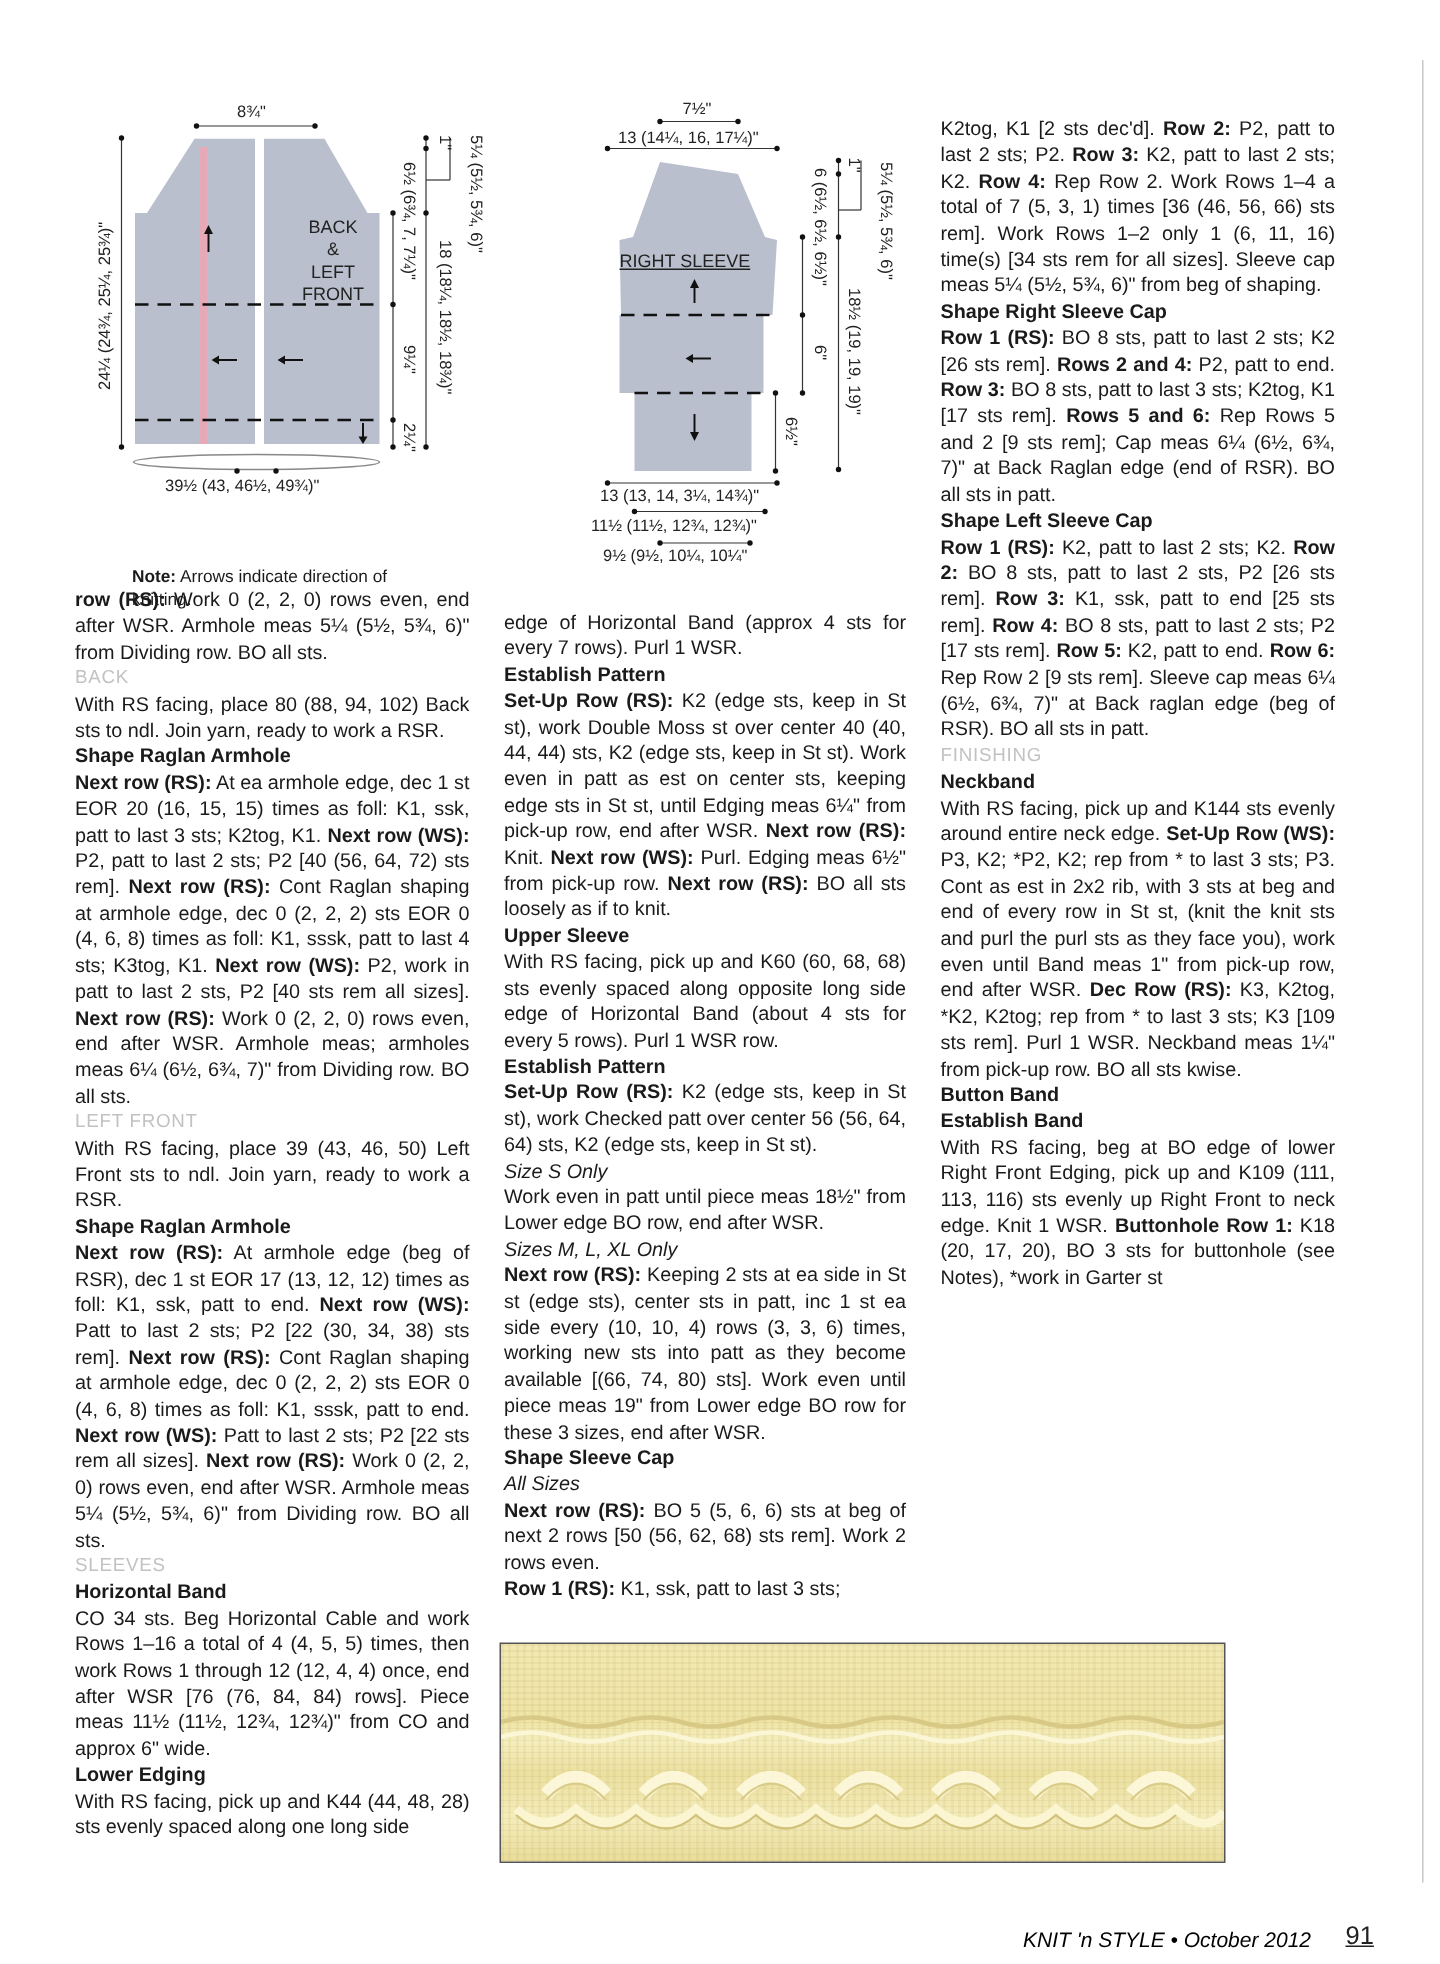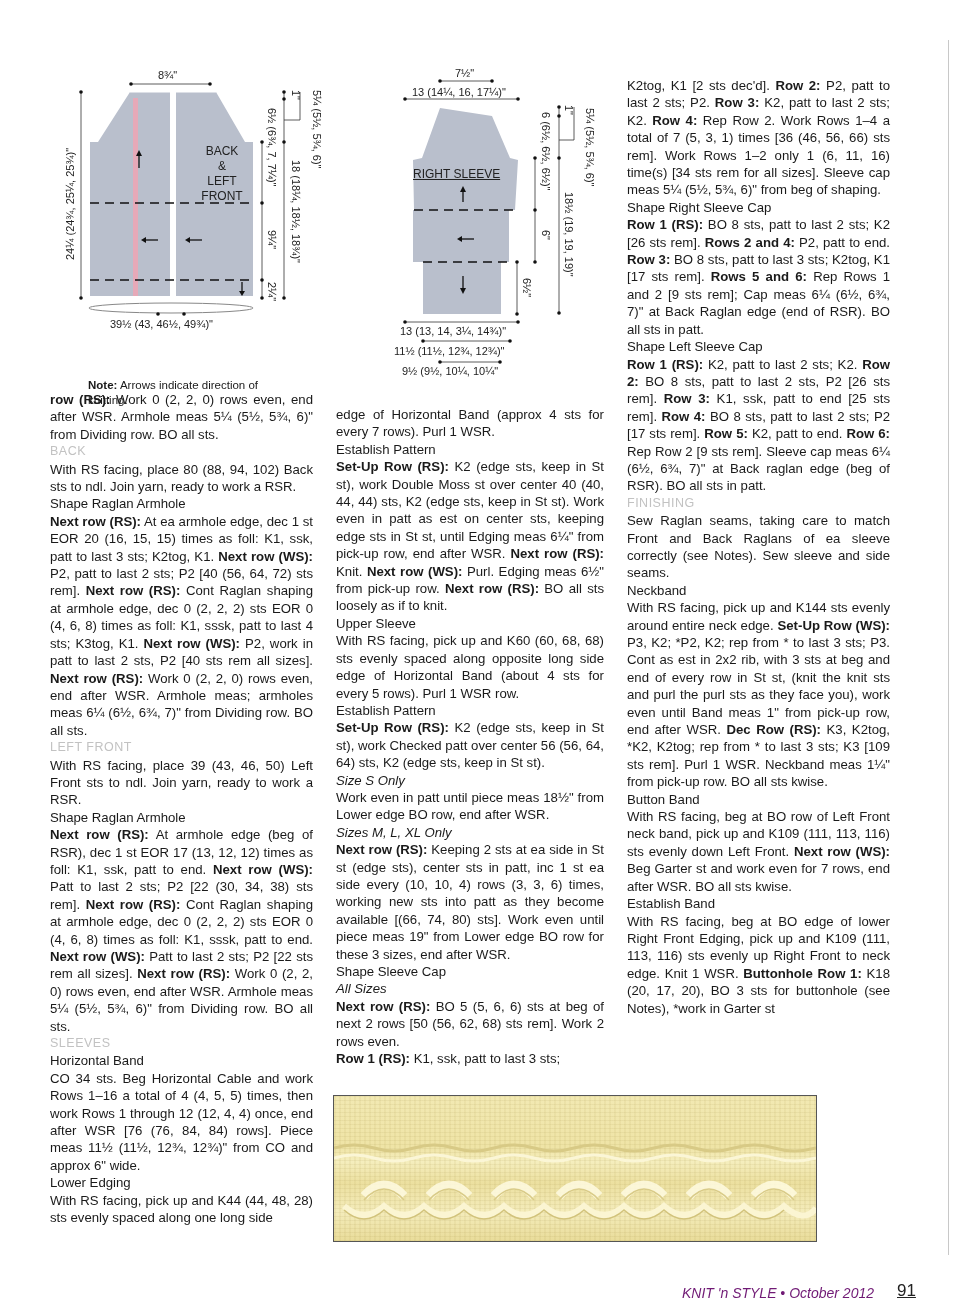--- a/index.html
+++ b/index.html
@@ -1,38 +1,38 @@
 <!DOCTYPE html>
 <html><head>
 <meta charset="utf-8">
 <style>
   html, body { margin: 0; padding: 0; background: #fff; }
   body { width: 960px; height: 1309px; position: relative; overflow: hidden; font-family: "Liberation Sans", sans-serif; color: #1a1a1a; }
   .page-frame { position: absolute; left: 36px; top: 40px; width: 912px; height: 1215px; border-right: 1px solid #c8c8c8; }
   .col { position: absolute; font-size: 13.2px; line-height: 17.4px; text-align: justify; }
   .col p { margin: 0; }
-  .col .h { font-weight: normal; margin: 0; }
+  .col .h { font-weight: bold; margin: 0; }
   .col .sec { color: #c2c2c2; letter-spacing: 0.5px; margin: 0; font-size: 12.5px; }
   .col .it { font-style: italic; margin: 0; }
   .col b { font-weight: bold; }
   #col1 { left: 50px; top: 391px; width: 263px; }
   #col2 { left: 336px; top: 406px; width: 268px; }
   #col3 { left: 627px; top: 77px; width: 263px; }
   .diagram { position: absolute; }
   .dtext { position: absolute; font-size: 11px; color: #222; white-space: nowrap; }
   .vtext { position: absolute; font-size: 11px; color: #222; white-space: nowrap; transform-origin: left top; }
   .note { position: absolute; left: 88px; top: 346px; font-size: 11.5px; line-height: 15px; width: 190px; margin-top: 32px; }
   .photo { position: absolute; left: 333px; top: 1095px; width: 482px; height: 145px; border: 1px solid #555; overflow: hidden;
     background:
       repeating-linear-gradient(90deg, rgba(180,160,80,0.10) 0 2px, rgba(255,255,230,0.0) 2px 5px),
       repeating-linear-gradient(0deg, rgba(160,140,70,0.10) 0 1px, rgba(255,255,230,0.0) 1px 4px),
       linear-gradient(180deg, #f2e9b3 0%, #efe4a6 35%, #f5eebe 45%, #ece0a0 60%, #f4ecbb 80%, #e9dc9a 100%);
   }
   .photo svg { position: absolute; left: 0; top: 0; }
-  .footer { position: absolute; left: 682px; top: 1285px; font-size: 14px; font-style: italic; color: #701a75; }
+  .footer { position: absolute; left: 682px; top: 1285px; font-size: 14px; font-style: italic; color: #000000; }
   .pagenum { position: absolute; left: 897px; top: 1281px; font-size: 17px; color: #222; text-decoration: underline; }
 </style>
 </head>
 <body>
 
 <div class="page-frame"></div>
 
 <div class="diagram" style="left:40px;top:50px;width:300px;height:300px;">
   <svg width="300" height="300">
     <polygon points="90,42 130,42 130,246 50,246 50,92 58,92" fill="#b9bfcc"></polygon>
@@ -206,36 +206,32 @@
   <p><b>Next row (RS):</b><span> BO 5 (5, 6, 6) sts at beg of next 2 rows [50 (56, 62, 68) sts rem]. Work 2 rows even.</span></p>
   <p><b>Row 1 (RS):</b><span> K1, ssk, patt to last 3 sts;</span></p>
 </div>
 
 <div class="col" id="col3">
   <p>
     <span>K2tog, K1 [2 sts dec'd]. </span><b>Row 2:</b><span> P2, patt to last 2 sts; P2. </span><b>Row 3:</b><span> K2, patt to last 2 sts; K2. </span><b>Row 4:</b><span> Rep Row 2. Work Rows 1–4 a total of 7 (5, 3, 1) times [36 (46, 56, 66) sts rem]. Work Rows 1–2 only 1 (6, 11, 16) time(s) [34 sts rem for all sizes]. Sleeve cap meas 5¼ (5½, 5¾, 6)" from beg of shaping.</span>
   </p>
   <p class="h">Shape Right Sleeve Cap</p>
   <p>
-    <b>Row 1 (RS):</b><span> BO 8 sts, patt to last 2 sts; K2 [26 sts rem]. </span><b>Rows 2 and 4:</b><span> P2, patt to end. </span><b>Row 3:</b><span> BO 8 sts, patt to last 3 sts; K2tog, K1 [17 sts rem]. </span><b>Rows 5 and 6:</b><span> Rep Rows 1 and 2 [9 sts rem]; Cap meas 6¼ (6½, 6¾, 7)" at Back Raglan edge (end of RSR). BO all sts in patt.</span>
+    <b>Row 1 (RS):</b><span> BO 8 sts, patt to last 2 sts; K2 [26 sts rem]. </span><b>Rows 2 and 4:</b><span> P2, patt to end. </span><b>Row 3:</b><span> BO 8 sts, patt to last 3 sts; K2tog, K1 [17 sts rem]. </span><b>Rows 5 and 6:</b><span> Rep Rows 5 and 2 [9 sts rem]; Cap meas 6¼ (6½, 6¾, 7)" at Back Raglan edge (end of RSR). BO all sts in patt.</span>
   </p>
   <p class="h">Shape Left Sleeve Cap</p>
   <p>
     <b>Row 1 (RS):</b><span> K2, patt to last 2 sts; K2. </span><b>Row 2:</b><span> BO 8 sts, patt to last 2 sts, P2 [26 sts rem]. </span><b>Row 3:</b><span> K1, ssk, patt to end [25 sts rem]. </span><b>Row 4:</b><span> BO 8 sts, patt to last 2 sts; P2 [17 sts rem]. </span><b>Row 5:</b><span> K2, patt to end. </span><b>Row 6:</b><span> Rep Row 2 [9 sts rem]. Sleeve cap meas 6¼ (6½, 6¾, 7)" at Back raglan edge (beg of RSR). BO all sts in patt.</span>
   </p>
   <p class="sec">FINISHING</p>
-  <p>Sew Raglan seams, taking care to match Front and Back Raglans of ea sleeve correctly (see Notes). Sew sleeve and side seams.</p>
   <p class="h">Neckband</p>
   <p>
     <span>With RS facing, pick up and K144 sts evenly around entire neck edge. </span><b>Set-Up Row (WS):</b><span> P3, K2; *P2, K2; rep from * to last 3 sts; P3. Cont as est in 2x2 rib, with 3 sts at beg and end of every row in St st, (knit the knit sts and purl the purl sts as they face you), work even until Band meas 1" from pick-up row, end after WSR. </span><b>Dec Row (RS):</b><span> K3, K2tog, *K2, K2tog; rep from * to last 3 sts; K3 [109 sts rem]. Purl 1 WSR. Neckband meas 1¼" from pick-up row. BO all sts kwise.</span>
   </p>
   <p class="h">Button Band</p>
-  <p>
-    <span>With RS facing, beg at BO row of Left Front neck band, pick up and K109 (111, 113, 116) sts evenly down Left Front. </span><b>Next row (WS):</b><span> Beg Garter st and work even for 7 rows, end after WSR. BO all sts kwise.</span>
-  </p>
   <p class="h">Establish Band</p>
   <p>
     <span>With RS facing, beg at BO edge of lower Right Front Edging, pick up and K109 (111, 113, 116) sts evenly up Right Front to neck edge. Knit 1 WSR. </span><b>Buttonhole Row 1:</b><span> K18 (20, 17, 20), BO 3 sts for buttonhole (see Notes), *work in Garter st</span>
   </p>
 </div>
 
 <div class="photo" title="Cream horizontal cable knit swatch">
   <svg width="482" height="145">
     <path d="M0,52 Q20,46 40,52 T80,52 T120,52 T160,52 T200,52 T240,52 T280,52 T320,52 T360,52 T400,52 T440,52 T482,52" fill="none" stroke="#d8ca86" stroke-width="3"></path>
     <path d="M0,62 Q20,56 40,62 T80,62 T120,62 T160,62 T200,62 T240,62 T280,62 T320,62 T360,62 T400,62 T440,62 T482,62" fill="none" stroke="#fbf6d6" stroke-width="3"></path>

